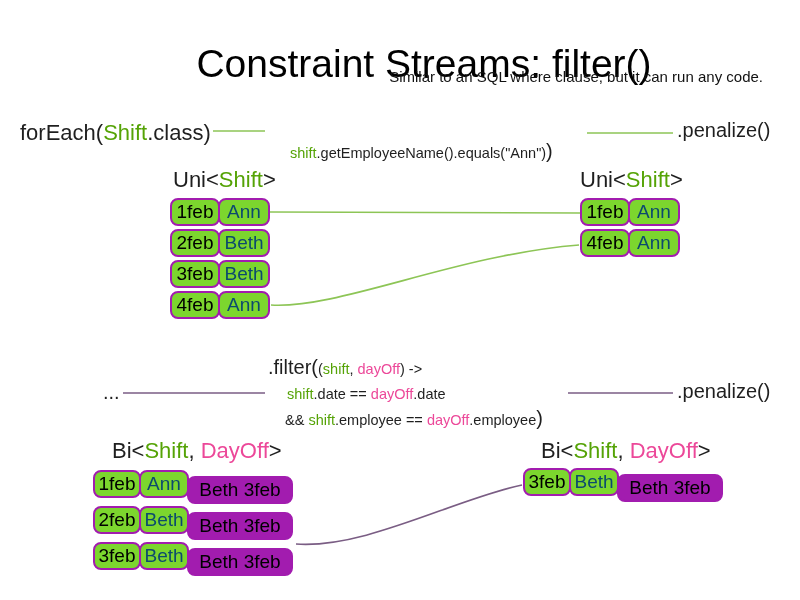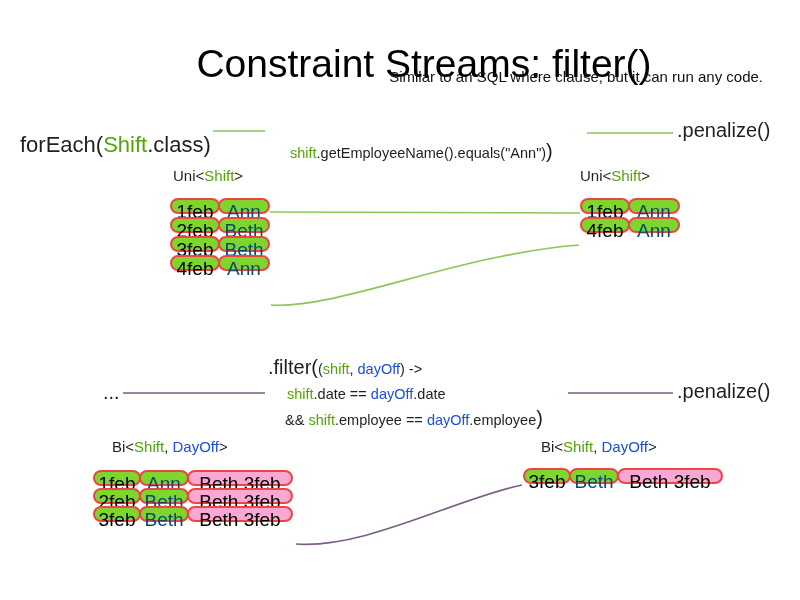--- a/index.html
+++ b/index.html
@@ -9,32 +9,32 @@
   }
   .abs { position:absolute; white-space:nowrap; }
   .title { width:800px; text-align:center; font-size:39px; font-weight:400; color:#000; }
   .subtitle { width:736px; text-align:right; font-size:15px; color:#111;padding-left:27px; }
   .code22 { font-size:22px; }
   .code20 { font-size:20px; }
   .code14 { font-size:14.5px; }
   .bigparen { font-size:20px; }
   .dk { color:#1f1f1f; }
   .g  { color:#55a306; }
-  .b  { color:#1d4ed8; }
-  .tlabel { font-size:15px; color:#111; }
+  .b  { color:#ec4899; }
+  .tlabel { font-size:22px; color:#111; }
   .vtable { position:absolute; display:flex; flex-direction:column; gap:3px; }
   .vtable.gap2 { gap:2px; }
   .trow { display:flex; }
   .cell {
-    box-sizing:border-box; height:16px; border:2px solid #ef4444; border-radius:8px;
+    box-sizing:border-box; height:28px; border:2px solid #a21caf; border-radius:8px;
     background:#7cd62e; font-size:19px; line-height:24px; text-align:center; color:#000;
   }
   .cell + .cell { margin-left:-2px; }
   .cell.orange { color:#0c4a6e; }
-  .cell.blue { background:#f9a8d4; color:#000; }
+  .cell.blue { background:#a21caf; color:#000;margin-top:6px; }
   .w50 { width:50px; } .w52 { width:52px; } .w48 { width:48px; } .w106 { width:106px; }
   svg.connectors { position:absolute; left:0; top:0; pointer-events:none; }
 </style>
 </head>
 <body>
 
 <div class="slide">
 
   <h1 class="abs title" style="left:0;top:16px;padding-left:24px;">Constraint Streams: filter()</h1>
   <div class="abs subtitle" style="left:0;top:68px;">Similar to an SQL where clause, but it can run any code.</div>
@@ -42,21 +42,21 @@
   <svg class="connectors" width="800" height="600" viewBox="0 0 800 600">
     <path d="M213,131 L265,131" stroke="#8dc556" stroke-width="1.6" fill="none"></path>
     <path d="M587,133 L673,133" stroke="#8dc556" stroke-width="1.6" fill="none"></path>
     <path d="M270,212 L580,213" stroke="#8dc556" stroke-width="1.6" fill="none"></path>
     <path d="M271,305 C340,309 455,255 579,245" stroke="#8dc556" stroke-width="1.6" fill="none"></path>
     <path d="M123,393 L265,393" stroke="#7a5d84" stroke-width="1.6" fill="none"></path>
     <path d="M568,393 L673,393" stroke="#7a5d84" stroke-width="1.6" fill="none"></path>
     <path d="M296,544 C365,549 455,499 522,485" stroke="#7a5d84" stroke-width="1.6" fill="none"></path>
   </svg>
 
-  <div class="abs code22" style="left:20px;top:132px;">
+  <div class="abs code22" style="left:20px;top:120px;">
     <span class="dk">forEach(</span><span class="g">Shift</span><span class="dk">.class)</span>
   </div>
 
 
   <div class="abs code14" style="left:290px;top:140px;">
     <span class="g">shift</span><span class="dk">.getEmployeeName().equals("Ann")</span><span class="bigparen dk">)</span>
   </div>
 
   <div class="abs code20 dk" style="left:677px;top:119px;">.penalize()</div>
 

